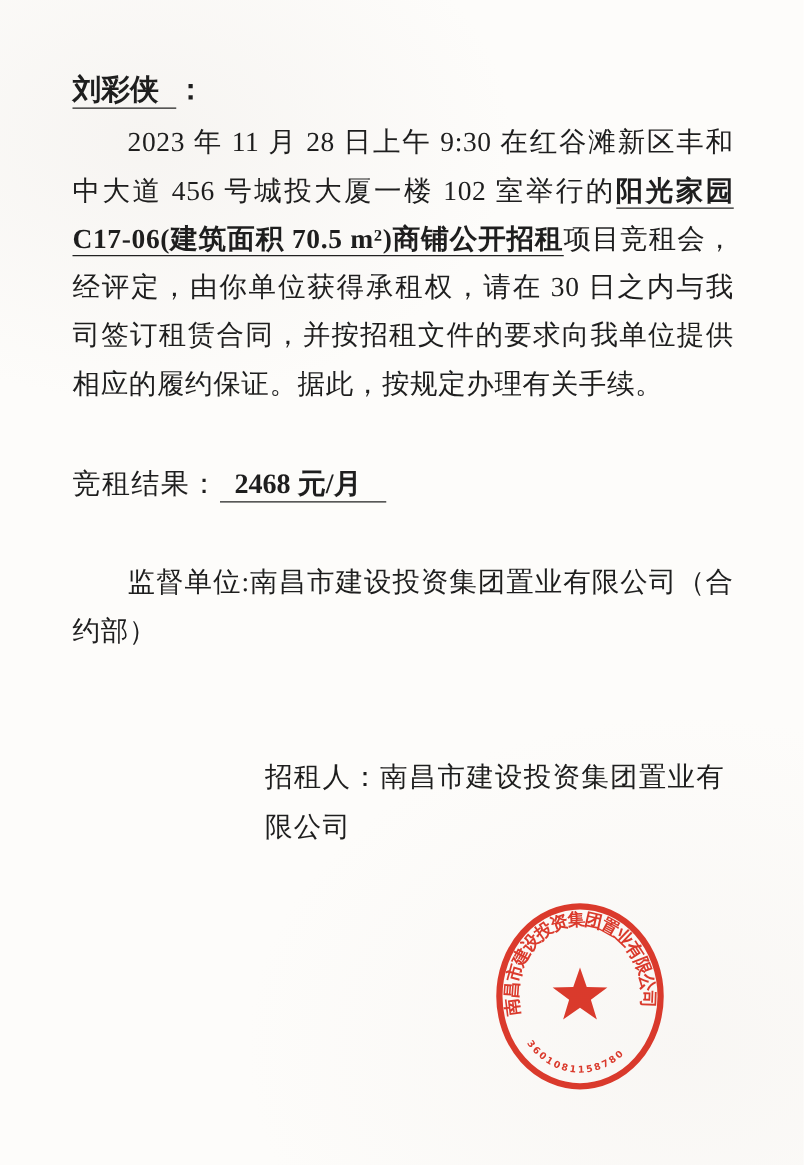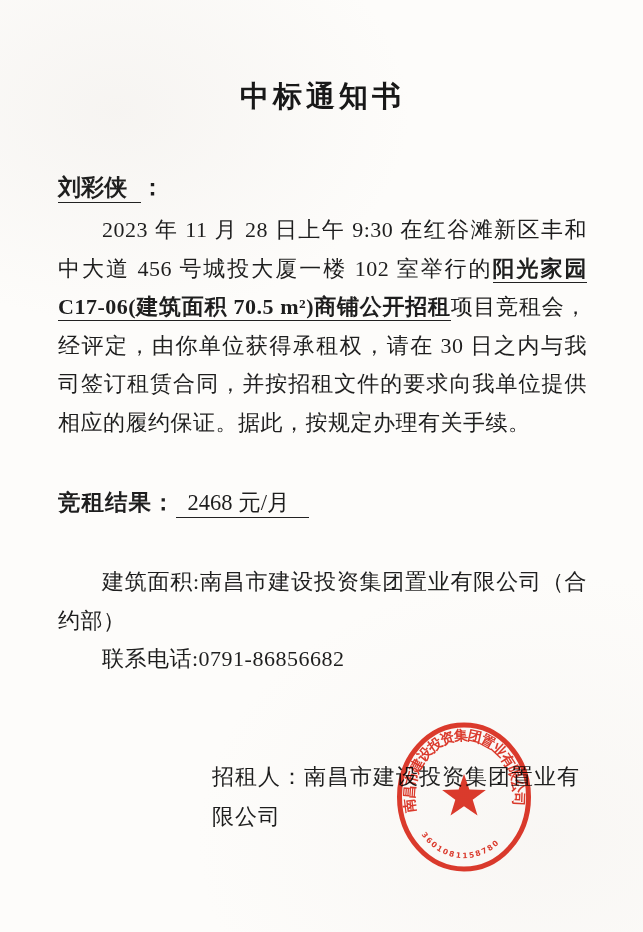--- a/index.html
+++ b/index.html
@@ -62,27 +62,27 @@
     border-bottom: 1.7px solid #222;
     padding-bottom: 1px;
     font-weight: 600;
   }
   .result-line {
     margin: 46px 0 0 0;
     font-size: 22.5px;
     line-height: 30px;
   }
   .result-label {
-    font-weight: 700;
+    font-weight: 400;
     letter-spacing: 1px;
   }
   .result-value {
     border-bottom: 1.7px solid #222;
     padding: 0 20px 2px 12px;
-    font-weight: 400;
+    font-weight: 700;
   }
   .notice-block {
     margin-top: 45px;
   }
   .sig-block {
     margin-top: 78px;
     font-size: 22px;
   }
   .issuer-line {
     margin: 0 0 0 154px;
@@ -112,31 +112,29 @@
     font-weight: 700;
     letter-spacing: 1px;
   }
 </style>
 </head>
 <body>
 
 <div class="page">
   <div class="content">
 
-    <h1 class="doc-title">中标通知书</h1>
 
     <p class="salutation"><span class="u-name">刘彩侠</span><span>：</span></p>
 
     <p class="para first indent"><span>2023 年 11 月 28 日上午 9:30 在红谷滩新区丰和中大道 456 号城投大厦一楼 102 室举行的</span><span class="u-seg">阳光家园 C17-06(建筑面积 70.5 m²)商铺公开招租</span><span>项目竞租会，经评定，由你单位获得承租权，请在 30 日之内与我司签订租赁合同，并按招租文件的要求向我单位提供相应的履约保证。据此，按规定办理有关手续。</span></p>
 
     <p class="result-line"><span class="result-label">竞租结果：</span><span class="result-value">2468 元/月</span></p>
 
     <div class="notice-block">
-      <p class="para indent">建筑面积:南昌市建设投资集团置业有限公司（合约部）</p>
-      <p class="para indent">联系电话:0791-86856682</p>
+      <p class="para indent">监督单位:南昌市建设投资集团置业有限公司（合约部）</p>
     </div>
 
     <div class="sig-block">
       <p class="issuer-line"><span>招租人：</span><span>南昌市建设投资集团置业有限公司</span></p>
 
     </div>
 
   </div>
 
   <div class="seal">

